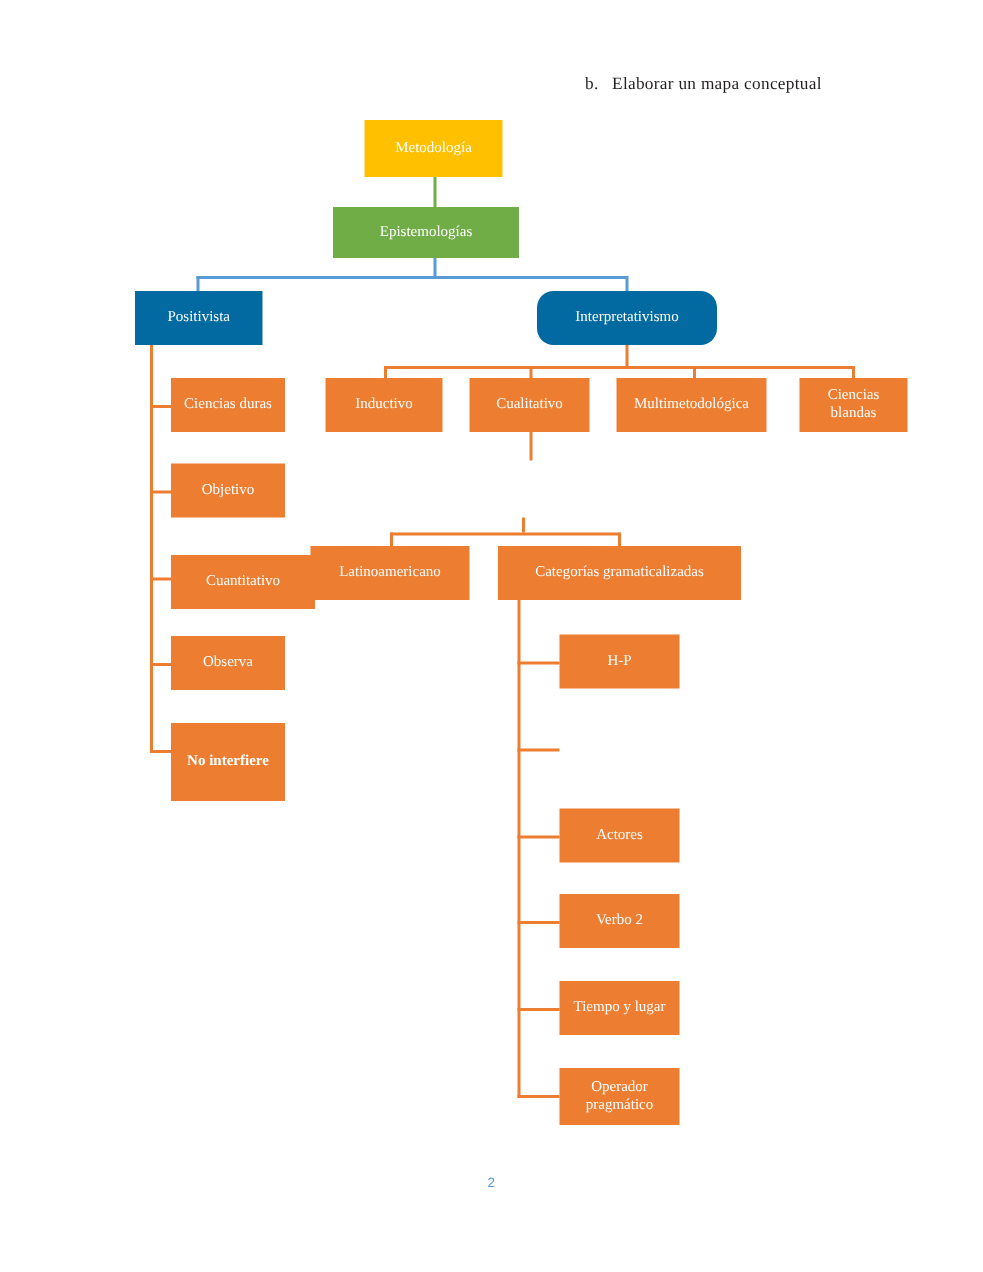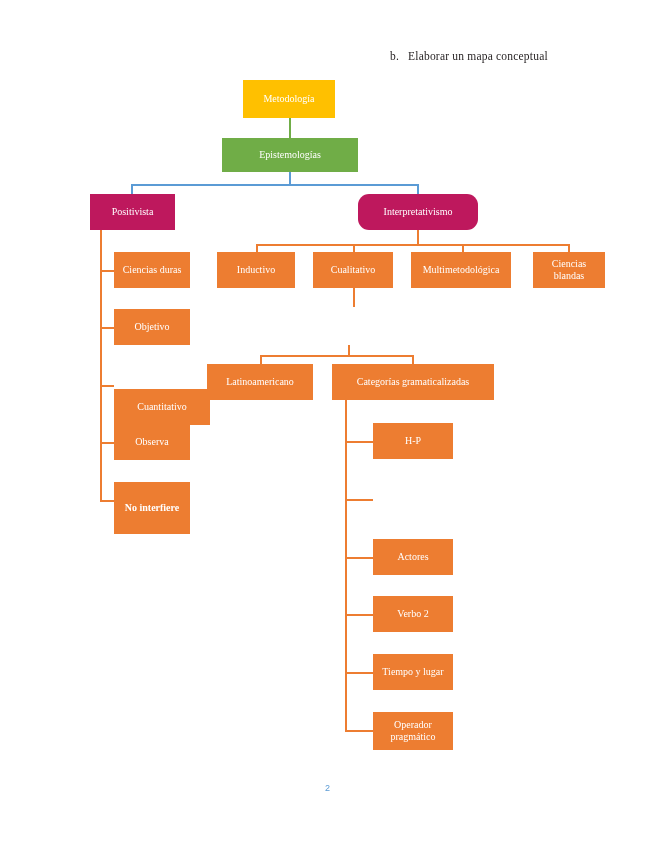--- a/index.html
+++ b/index.html
@@ -42,21 +42,21 @@
     text-align: center;
     color: #ffffff;
     font-size: 10px;
     line-height: 1.22;
     padding: 2px 3px;
     overflow: visible;
     white-space: pre-line;
   }
   .node.amber  { background: #ffc000; }
   .node.green  { background: #70ad47; }
-  .node.blue   { background: #be185d; text-align: center; }
+  .node.blue   { background: #0369a1; text-align: center; }
   .node.orange { background: #ed7d31; }
 
   .node.nowrap { white-space: nowrap; }
 
   
   .conn {
     position: absolute;
   }
   .conn.v { width: 1.5px; }
   .conn.h { height: 1.5px; }
@@ -115,28 +115,28 @@
   <div class="conn v c-orange" style="left:345px; top:400px; height:332px;"></div>
   <div class="conn h c-orange" style="left:345px; top:441px; width:28px;"></div>
   <div class="conn h c-orange" style="left:345px; top:499px; width:28px;"></div>
   <div class="conn h c-orange" style="left:345px; top:557px; width:28px;"></div>
   <div class="conn h c-orange" style="left:345px; top:614px; width:28px;"></div>
   <div class="conn h c-orange" style="left:345px; top:672px; width:28px;"></div>
   <div class="conn h c-orange" style="left:345px; top:730px; width:28px;"></div>
 
   <div class="node amber nowrap" style="left:243px; top:80px; width:92px; height:38px;">Metodología</div>
 
-  <div class="node green nowrap" style="left:222px; top:138px; width:136px; height:34px;">Epistemologías</div>
+  <div class="node green nowrap" style="left:222px; top:138px; width:124px; height:34px;">Epistemologías</div>
 
   <div class="node blue nowrap" style="left:90px; top:194px; width:85px; height:36px;">Positivista</div>
   <div class="node blue nowrap" style="left:358px; top:194px; width:120px; height:36px;border-radius:11px;">Interpretativismo</div>
 
   <div class="node orange nowrap" style="left:114px; top:252px; width:76px; height:36px;">Ciencias duras</div>
   <div class="node orange nowrap" style="left:114px; top:309px; width:76px; height:36px;">Objetivo</div>
-  <div class="node orange nowrap" style="left:114px; top:389px; width:96px; height:36px;">Cuantitativo</div>
+  <div class="node orange nowrap" style="left:114px; top:370px; width:96px; height:36px;">Cuantitativo</div>
   <div class="node orange nowrap" style="left:114px; top:424px; width:76px; height:36px;">Observa</div>
   <div class="node orange nowrap" style="left:114px; top:482px; width:76px; height:52px;font-weight:bold;">No interfiere</div>
 
   <div class="node orange nowrap" style="left:217px; top:252px; width:78px; height:36px;">Inductivo</div>
   <div class="node orange nowrap" style="left:313px; top:252px; width:80px; height:36px;">Cualitativo</div>
   <div class="node orange nowrap" style="left:411px; top:252px; width:100px; height:36px;">Multimetodológica</div>
   <div class="node orange" style="left:533px; top:252px; width:72px; height:36px;">Ciencias
 blandas</div>
 
 

